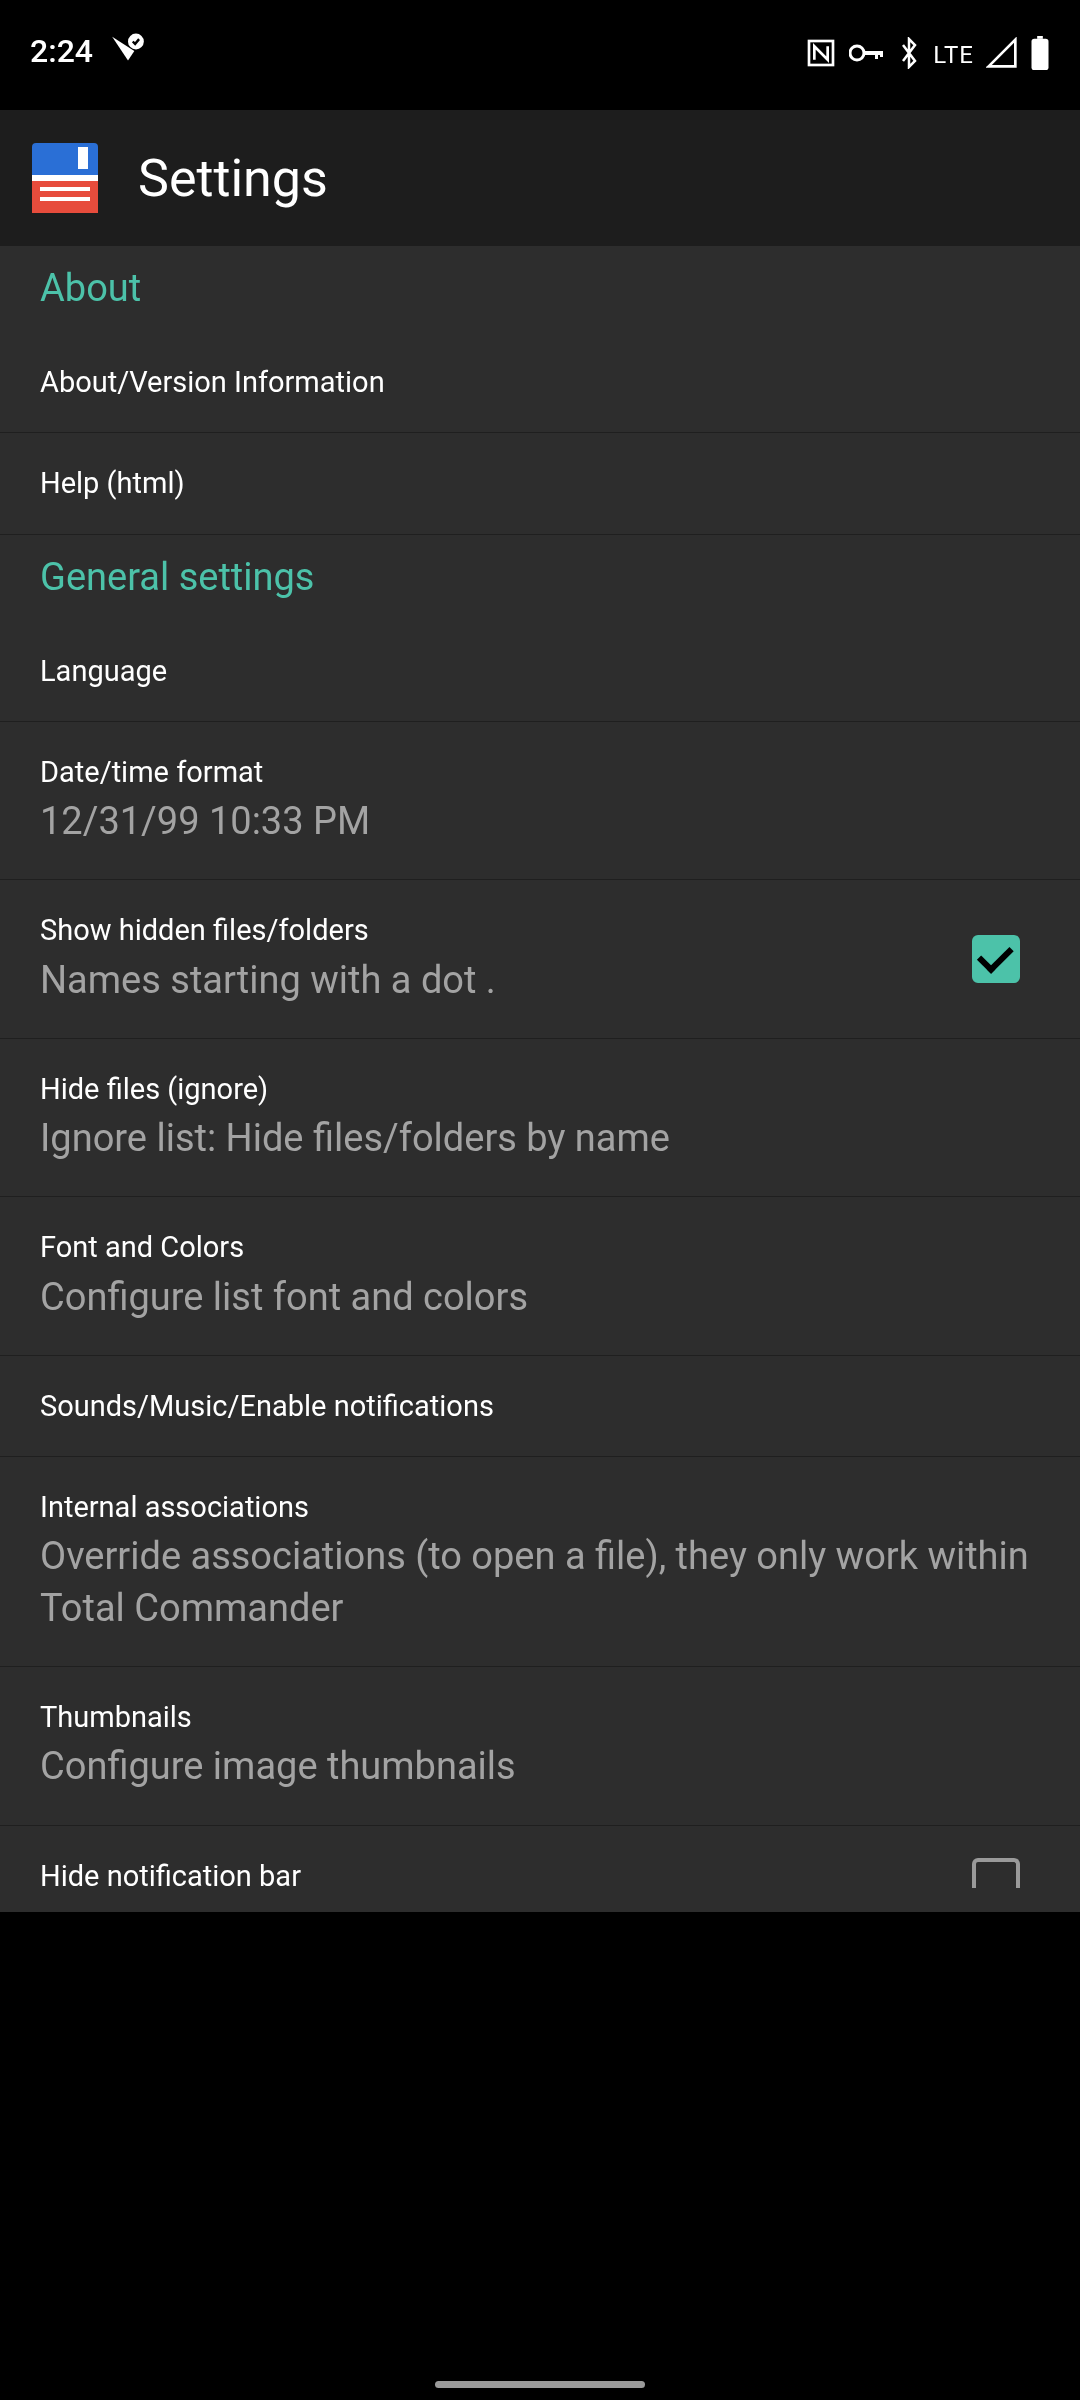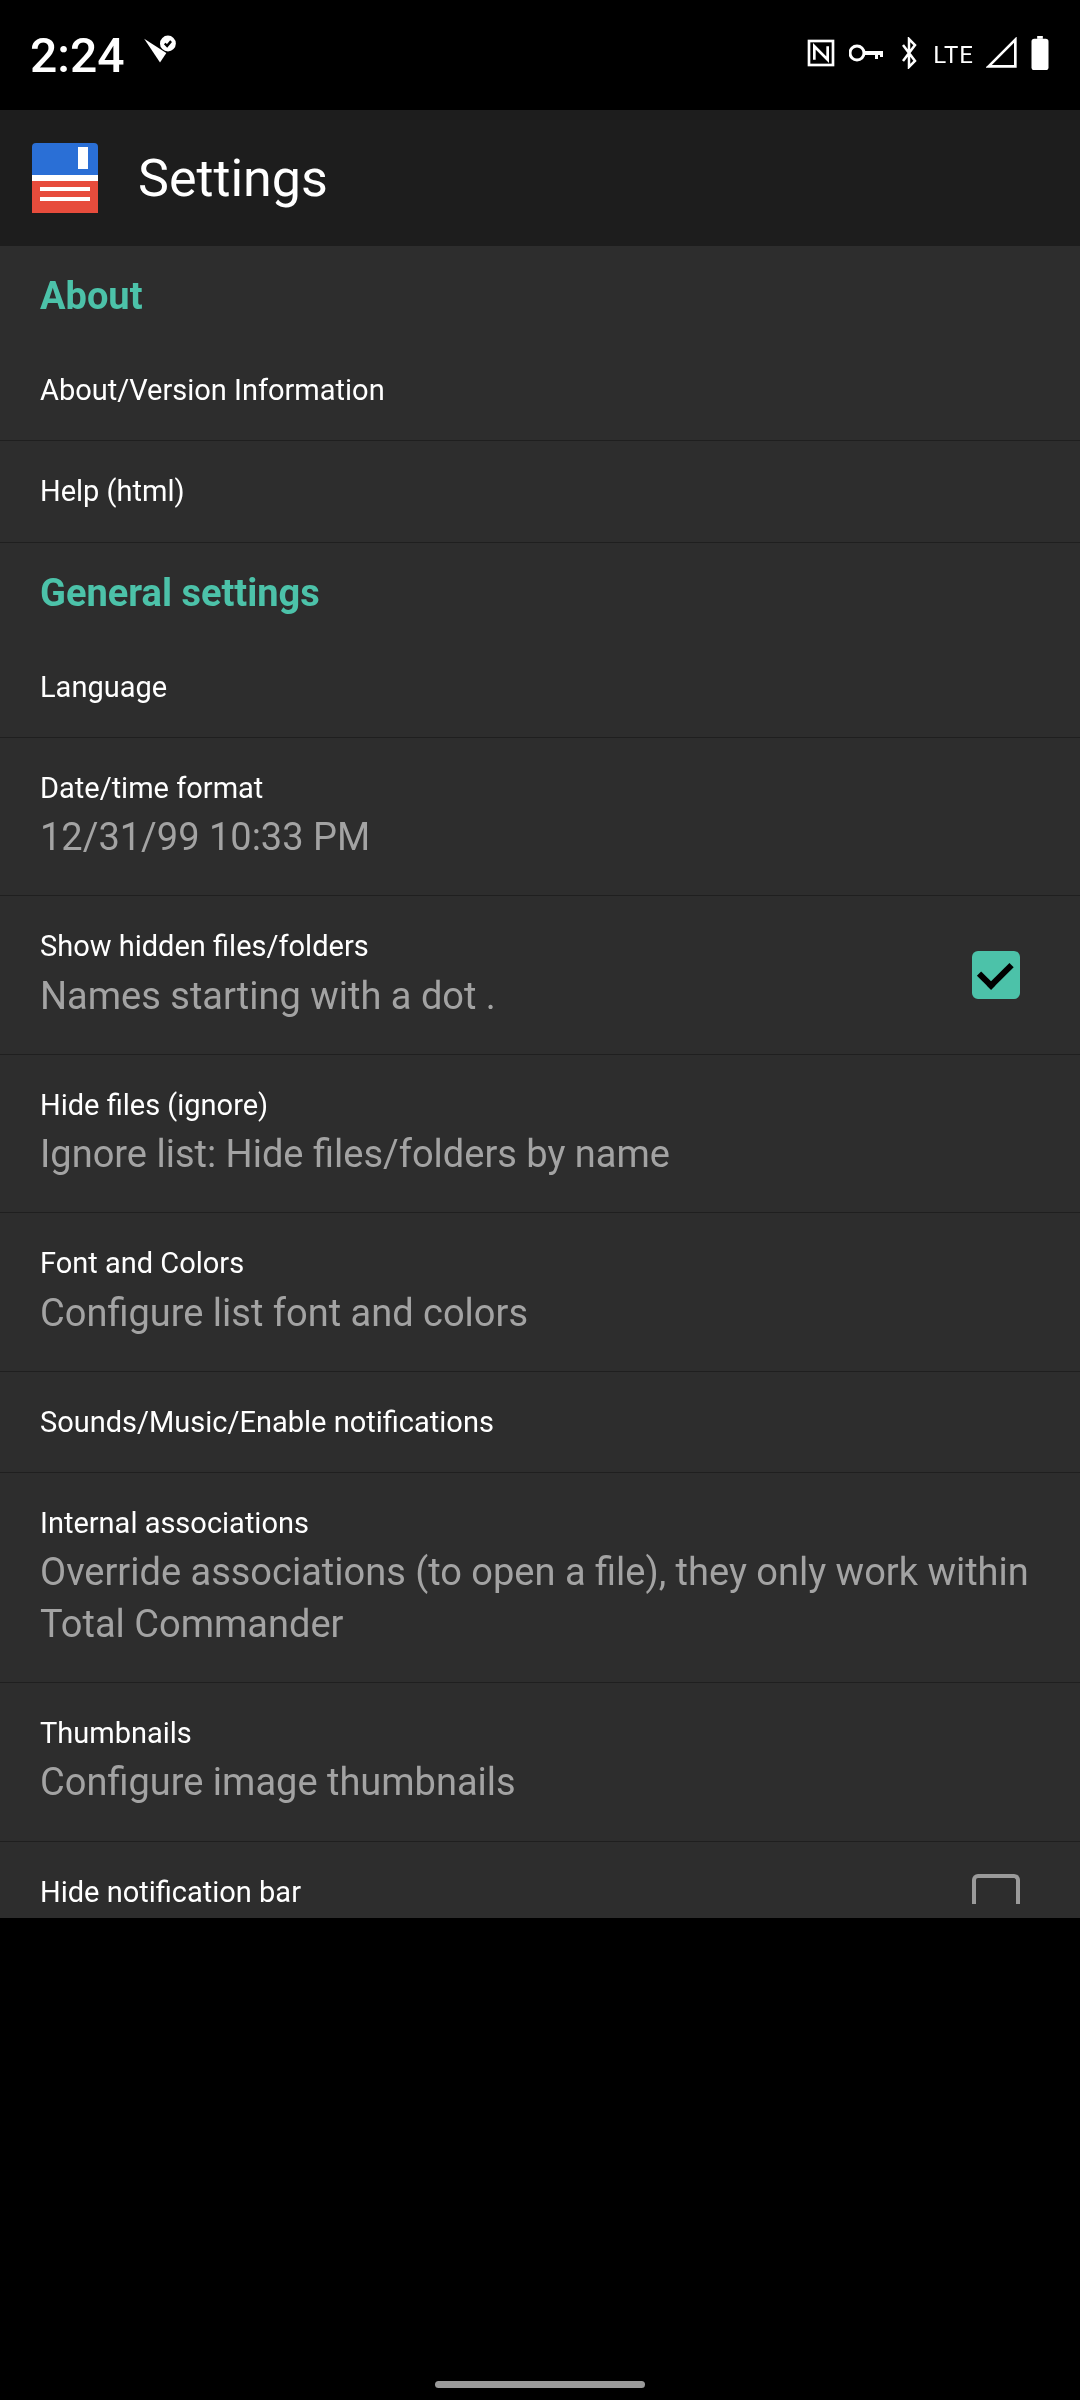--- a/index.html
+++ b/index.html
@@ -16,21 +16,21 @@
     background: #000;
     display: flex;
     align-items: center;
     justify-content: space-between;
     padding: 0 30px;
   }
   .status-left {
     display: flex;
     align-items: flex-start;
     gap: 16px;
-    font-size: 48px;
+    font-size: 32px;
     font-weight: 500;
   }
   .status-right {
     display: flex;
     align-items: center;
     gap: 12px;
   }
   .app-bar {
     height: 136px;
     background: #1d1d1d;
@@ -81,24 +81,24 @@
   .app-icon-bottom::after { top: 16px; }
   .app-title {
     font-size: 52px;
     font-weight: 400;
     color: #fff;
   }
   .content {
     background: #2d2d2d;
   }
   .section-header {
-    padding: 28px 40px 22px 40px;
+    padding: 20px 40px 22px 40px;
     color: #4cc2a9;
     font-size: 38px;
-    font-weight: 700;
+    font-weight: 400;
   }
   .list-item {
     padding: 32px 40px;
     border-bottom: 1px solid #1f1f1f;
     display: flex;
     align-items: center;
     justify-content: space-between;
   }
   .list-item-text {
     flex: 1;
@@ -146,21 +146,21 @@
     position: absolute;
     bottom: 12px;
     left: 50%;
     transform: translateX(-50%);
     width: 210px;
     height: 7px;
     background: #9a9a9a;
     border-radius: 4px;
   }
   .cut-item {
-    padding: 32px 40px 8px 40px;
+    padding: 32px 40px 18px 40px;
     display: flex;
     align-items: flex-start;
     justify-content: space-between;
   }
   .cut-checkbox {
     width: 48px;
     height: 30px;
     border-left: 4px solid #9a9a9a;
     border-right: 4px solid #9a9a9a;
     border-top: 4px solid #9a9a9a;

